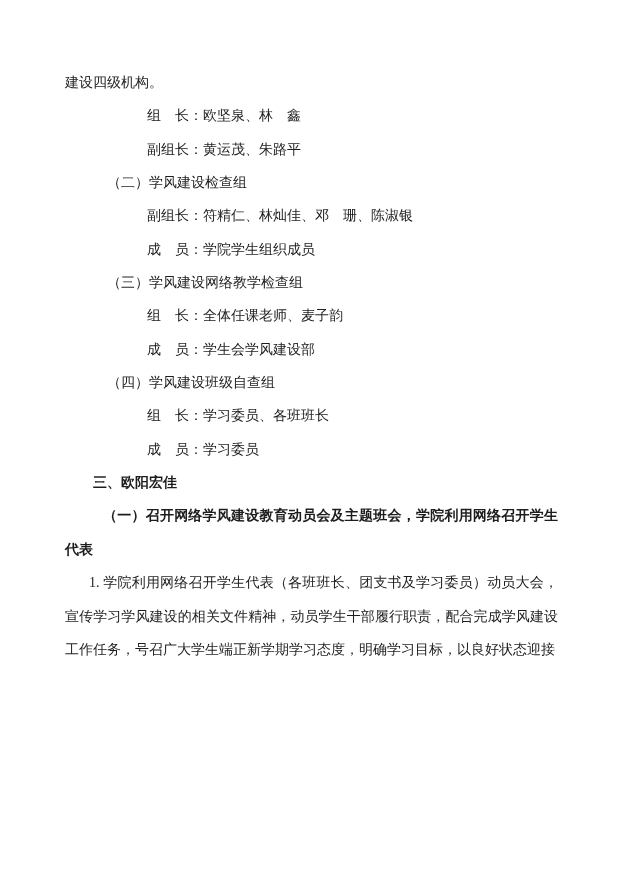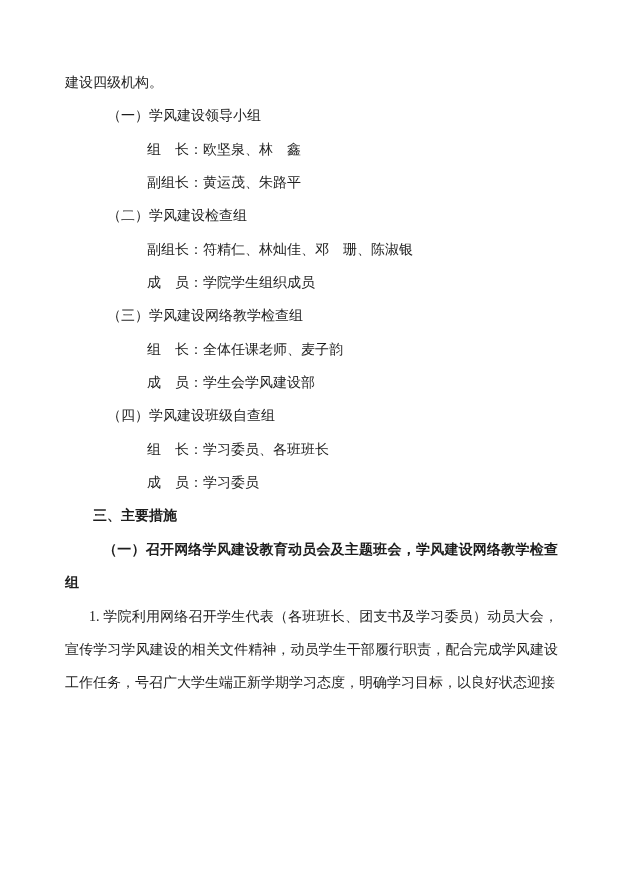--- a/index.html
+++ b/index.html
@@ -34,34 +34,33 @@
   .body-para       { text-indent: 24px; }
 </style>
 </head>
 <body>
 
 <div class="page">
   <div class="content">
 
     <p class="intro-line">建设四级机构。</p>
 
-    <p class="group-title">（一）学风建设领导小组</p>
     <p class="role-line"><span>组　长：</span><span>欧坚泉、林　鑫</span></p>
     <p class="role-line"><span>副组长：</span><span>黄运茂、朱路平</span></p>
 
     <p class="group-title">（二）学风建设检查组</p>
     <p class="role-line"><span>副组长：</span><span>符精仁、林灿佳、邓　珊、陈淑银</span></p>
     <p class="role-line"><span>成　员：</span><span>学院学生组织成员</span></p>
 
     <p class="group-title">（三）学风建设网络教学检查组</p>
     <p class="role-line"><span>组　长：</span><span>全体任课老师、麦子韵</span></p>
     <p class="role-line"><span>成　员：</span><span>学生会学风建设部</span></p>
 
     <p class="group-title">（四）学风建设班级自查组</p>
     <p class="role-line"><span>组　长：</span><span>学习委员、各班班长</span></p>
     <p class="role-line"><span>成　员：</span><span>学习委员</span></p>
 
-    <p class="section-heading">三、主要措施</p>
-    <p class="sub-heading">（一）召开网络学风建设教育动员会及主题班会，学风建设网络教学检查组</p>
+    <p class="section-heading">三、欧阳宏佳</p>
+    <p class="sub-heading">（一）召开网络学风建设教育动员会及主题班会，学院利用网络召开学生代表</p>
     <p class="body-para">1. 学院利用网络召开学生代表（各班班长、团支书及学习委员）动员大会，宣传学习学风建设的相关文件精神，动员学生干部履行职责，配合完成学风建设工作任务，号召广大学生端正新学期学习态度，明确学习目标，以良好状态迎接</p>
 
   </div>
 </div>
 
 </body></html>

